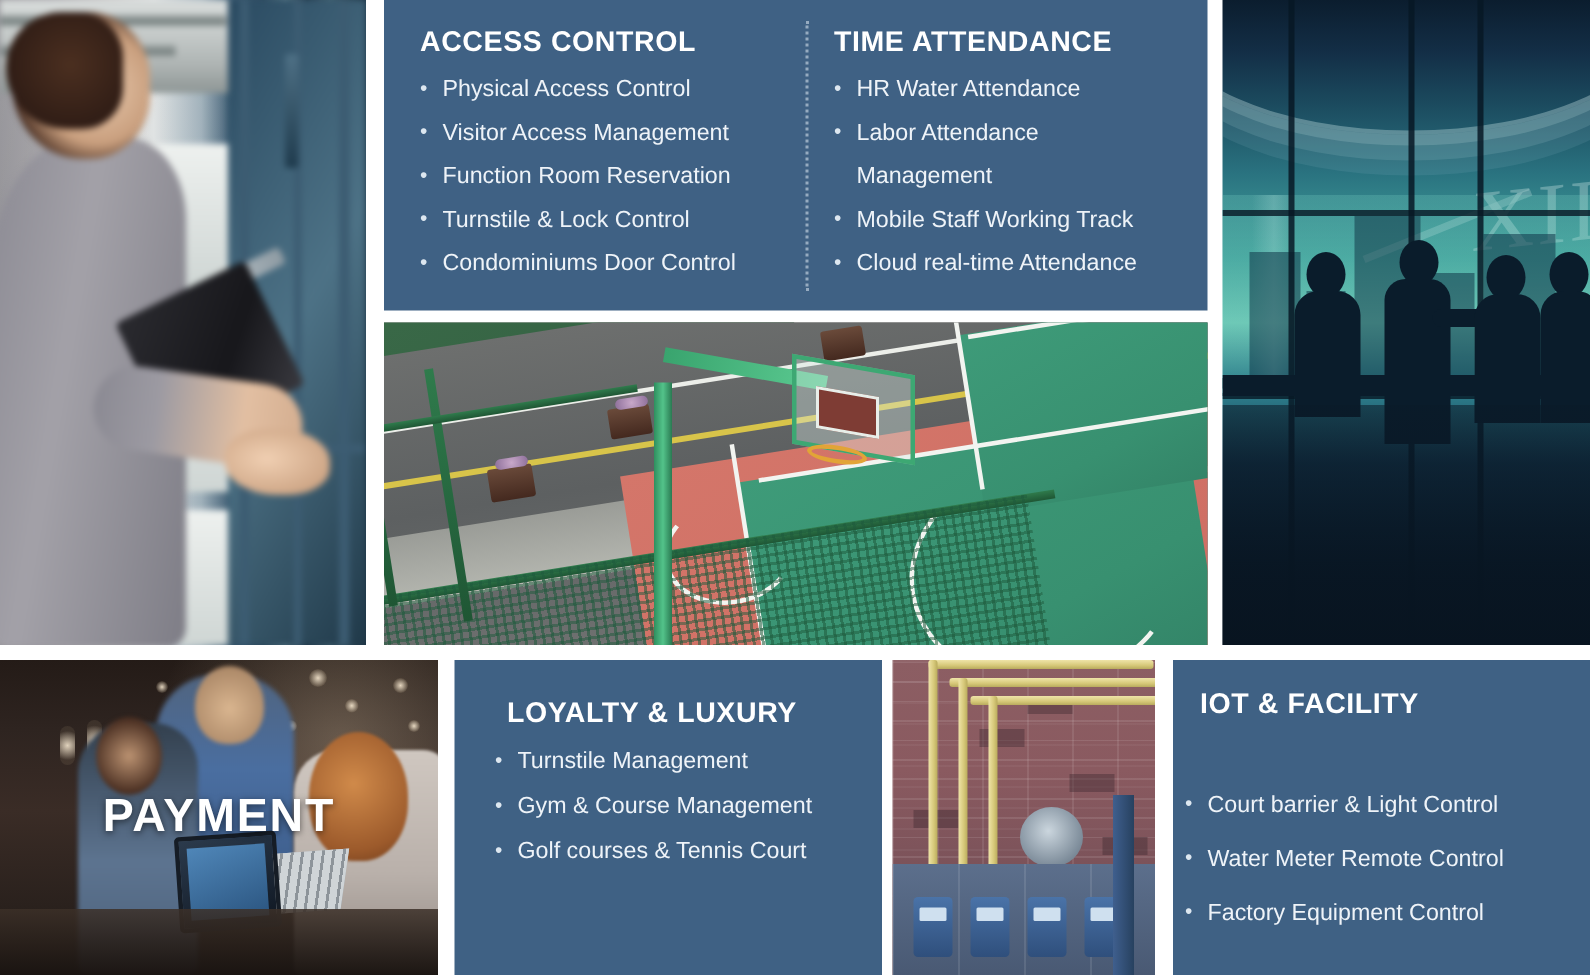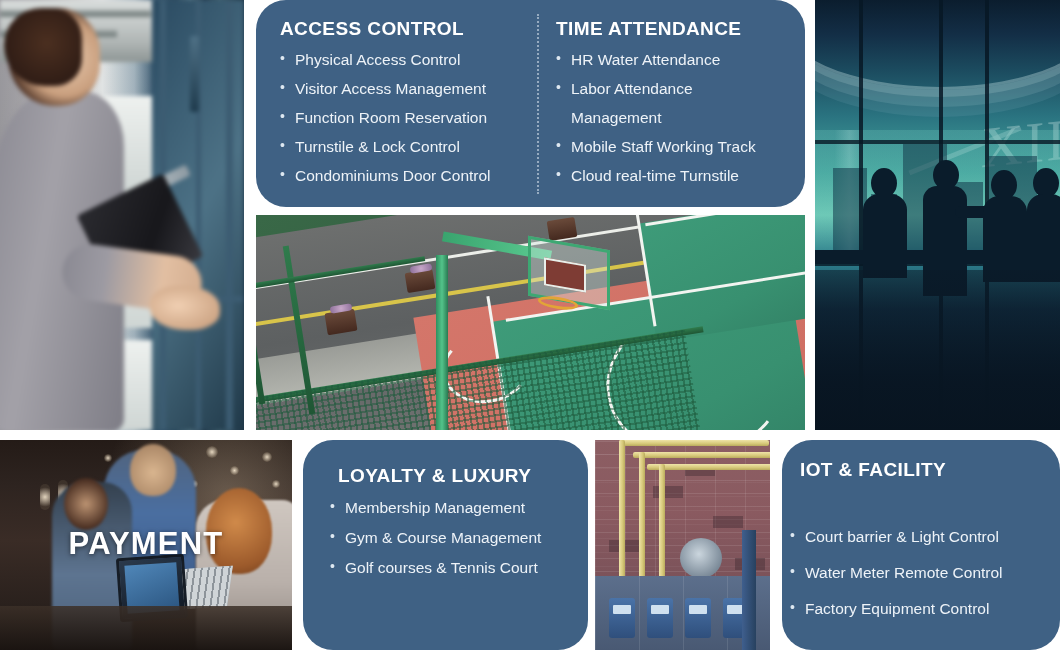--- a/index.html
+++ b/index.html
@@ -9,21 +9,20 @@
     font-family: "Liberation Sans", sans-serif;
     overflow: hidden;
   }
   .stage { position: relative; width: 1060px; height: 650px; background: #fff; }
 
   
   .panel {
     position: absolute;
     background: #3f6184;
     color: #ffffff;
-    border-radius: 30px;
   }
   .panel-title {
     font-weight: bold;
     font-size: 19px;
     letter-spacing: .4px;
     line-height: 1.16;
     color: #ffffff;
   }
   .bullets { list-style: none; }
   .bullets li {
@@ -444,21 +443,21 @@
 
     <div style="position:absolute;left:300px;top:18px;width:240px;">
       <div class="panel-title">TIME ATTENDANCE</div>
       <ul class="bullets" style="margin-top:12px;">
         <li style="margin-bottom:13px;"><span>HR Water Attendance</span></li>
         <li style="margin-bottom:13px;">
           <span>Labor Attendance</span>
           <span class="cont" style="margin-top:13px;">Management</span>
         </li>
         <li style="margin-bottom:13px;"><span>Mobile Staff Working Track</span></li>
-        <li><span>Cloud real-time Turnstile</span></li>
+        <li><span>Cloud real-time Attendance</span></li>
       </ul>
     </div>
   </div>
 
   <div class="img" id="img-clock" style="left:815px;top:0;width:245px;height:430px;">
     <div class="arcs"></div>
     <div class="clockface">
       <span class="roman" style="left:126px;top:58px;">XII</span>
       <div class="hand-l"></div>
     </div>
@@ -542,21 +541,21 @@
     <div class="keypad"></div>
     <div class="pos"></div>
     <div class="pos-screen"></div>
     <div class="counter"></div>
     <div class="label">PAYMENT</div>
   </div>
 
   <div class="panel" style="left:303px;top:440px;width:285px;height:210px;">
     <div class="panel-title" style="position:absolute;left:35px;top:25px;">LOYALTY &amp; LUXURY</div>
     <ul class="bullets" style="position:absolute;left:27px;top:60px;width:245px;">
-      <li style="margin-bottom:14px;"><span>Membership Management</span></li>
+      <li style="margin-bottom:14px;"><span>Turnstile Management</span></li>
       <li style="margin-bottom:14px;"><span>Gym &amp; Course Management</span></li>
       <li><span>Golf courses &amp; Tennis Court</span></li>
     </ul>
   </div>
 
   <div class="img" id="img-brick" style="left:595px;top:440px;width:175px;height:210px;">
     <div class="mortar-offset"></div>
     <div class="darkbrick" style="left:58px;top:46px;width:30px;height:12px;"></div>
     <div class="darkbrick" style="left:118px;top:76px;width:30px;height:12px;"></div>
     <div class="darkbrick" style="left:14px;top:100px;width:30px;height:12px;"></div>

